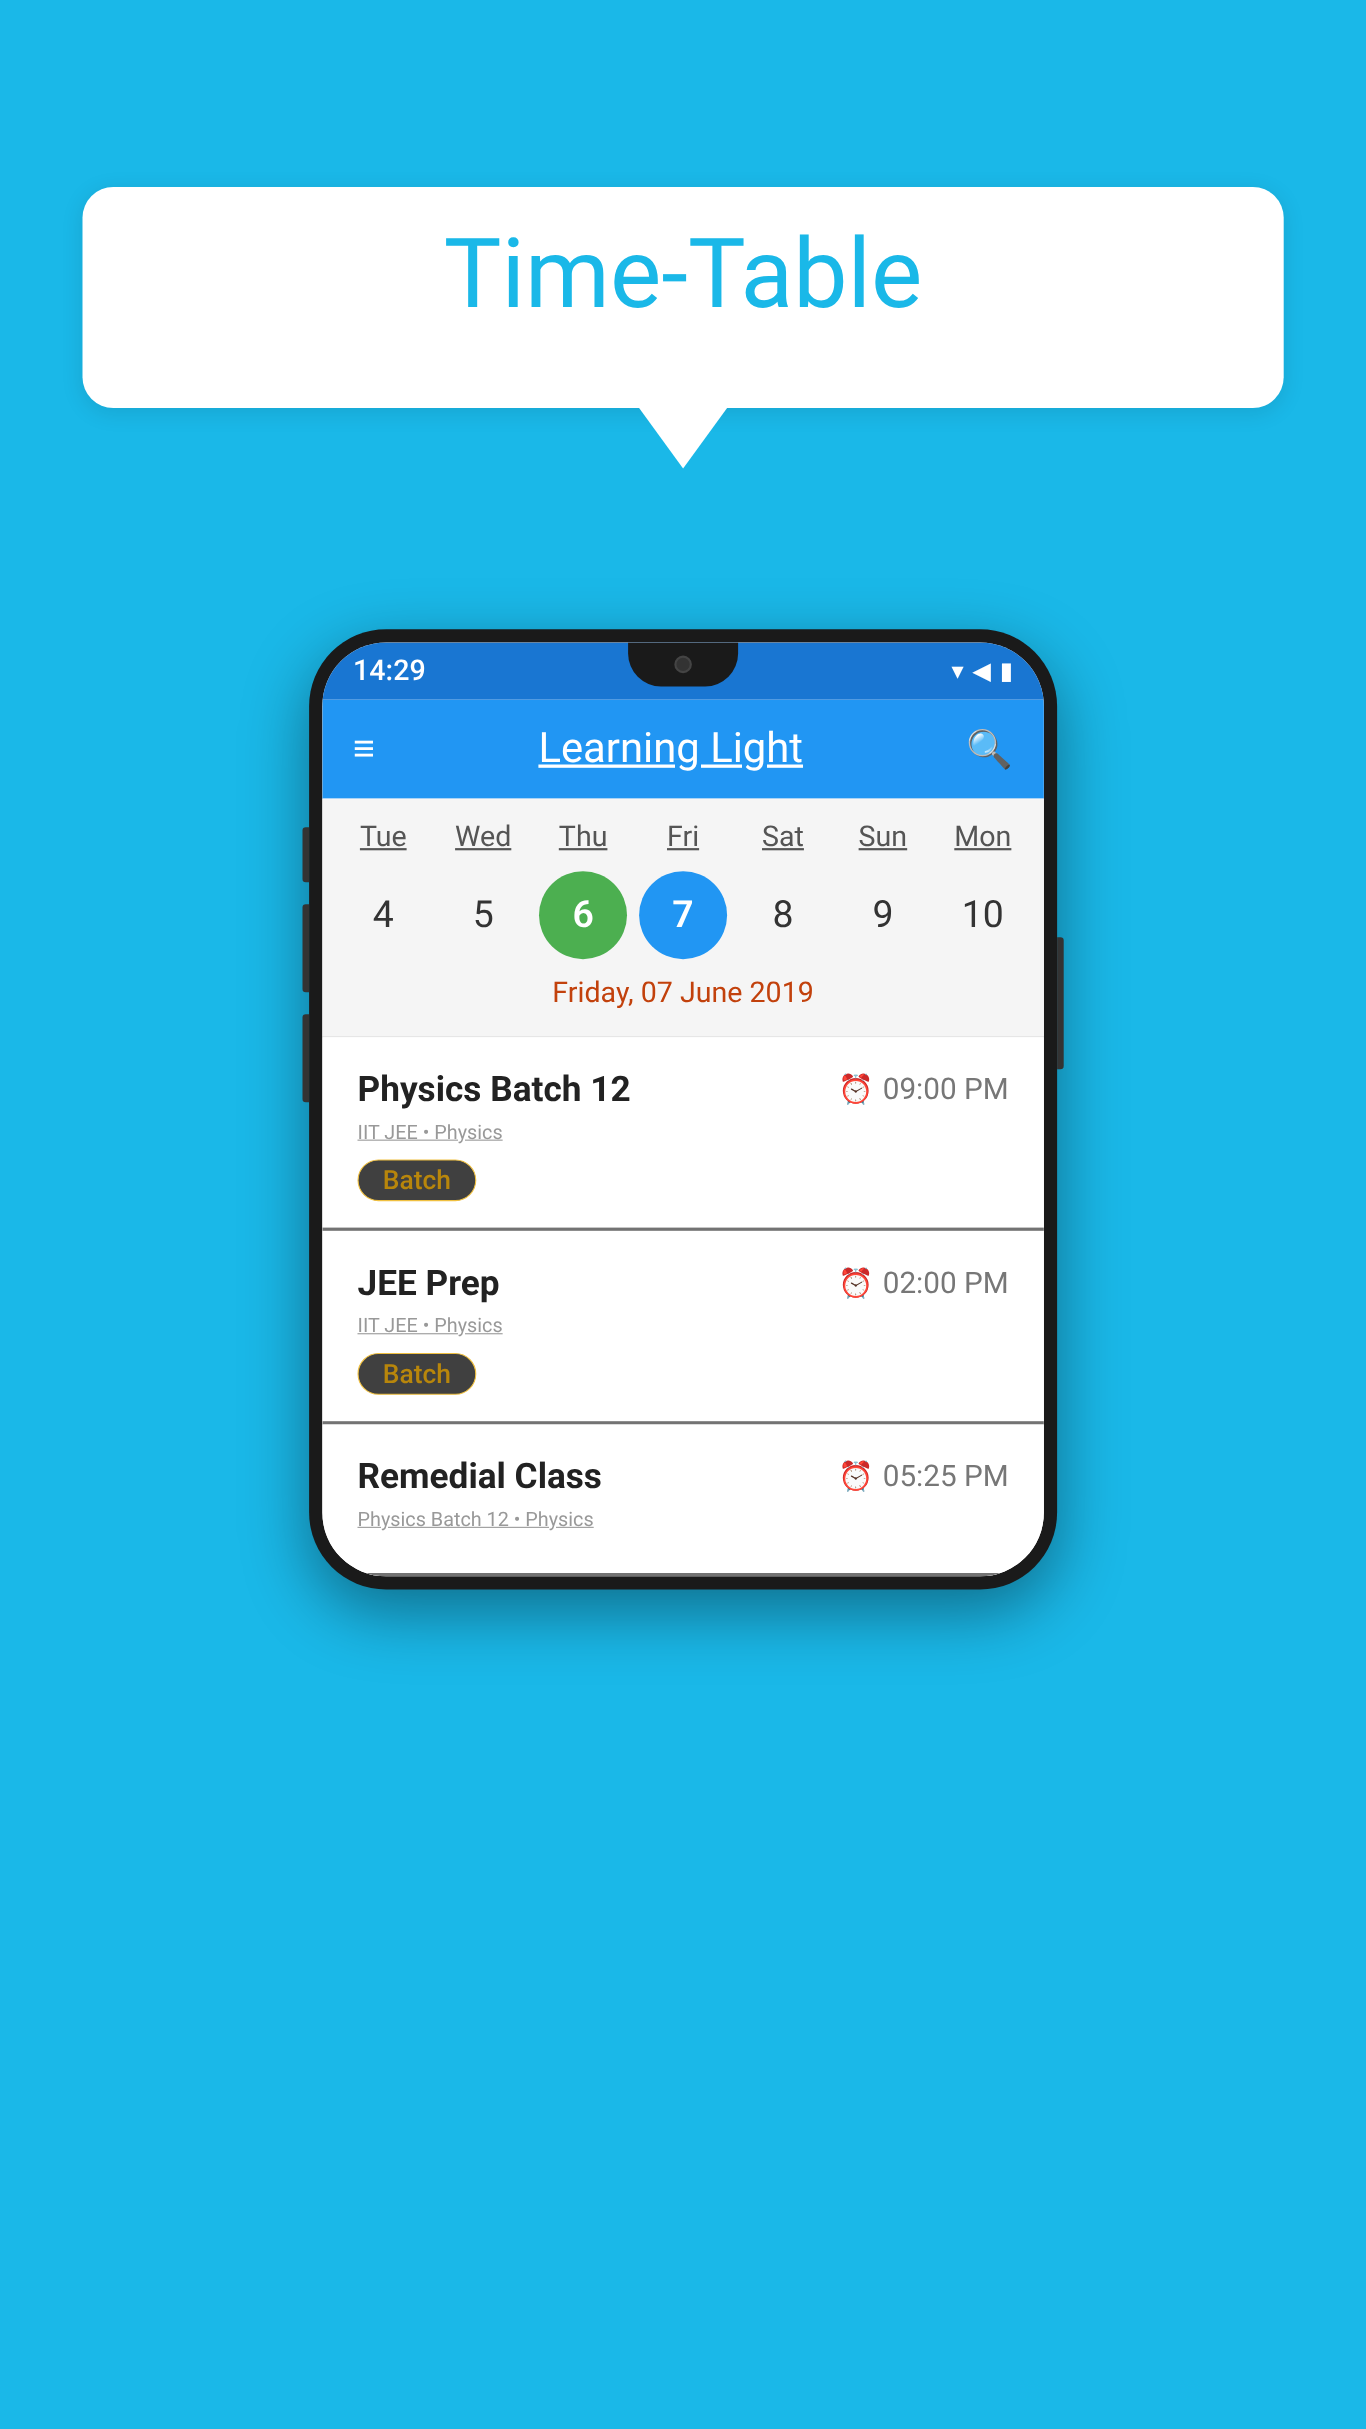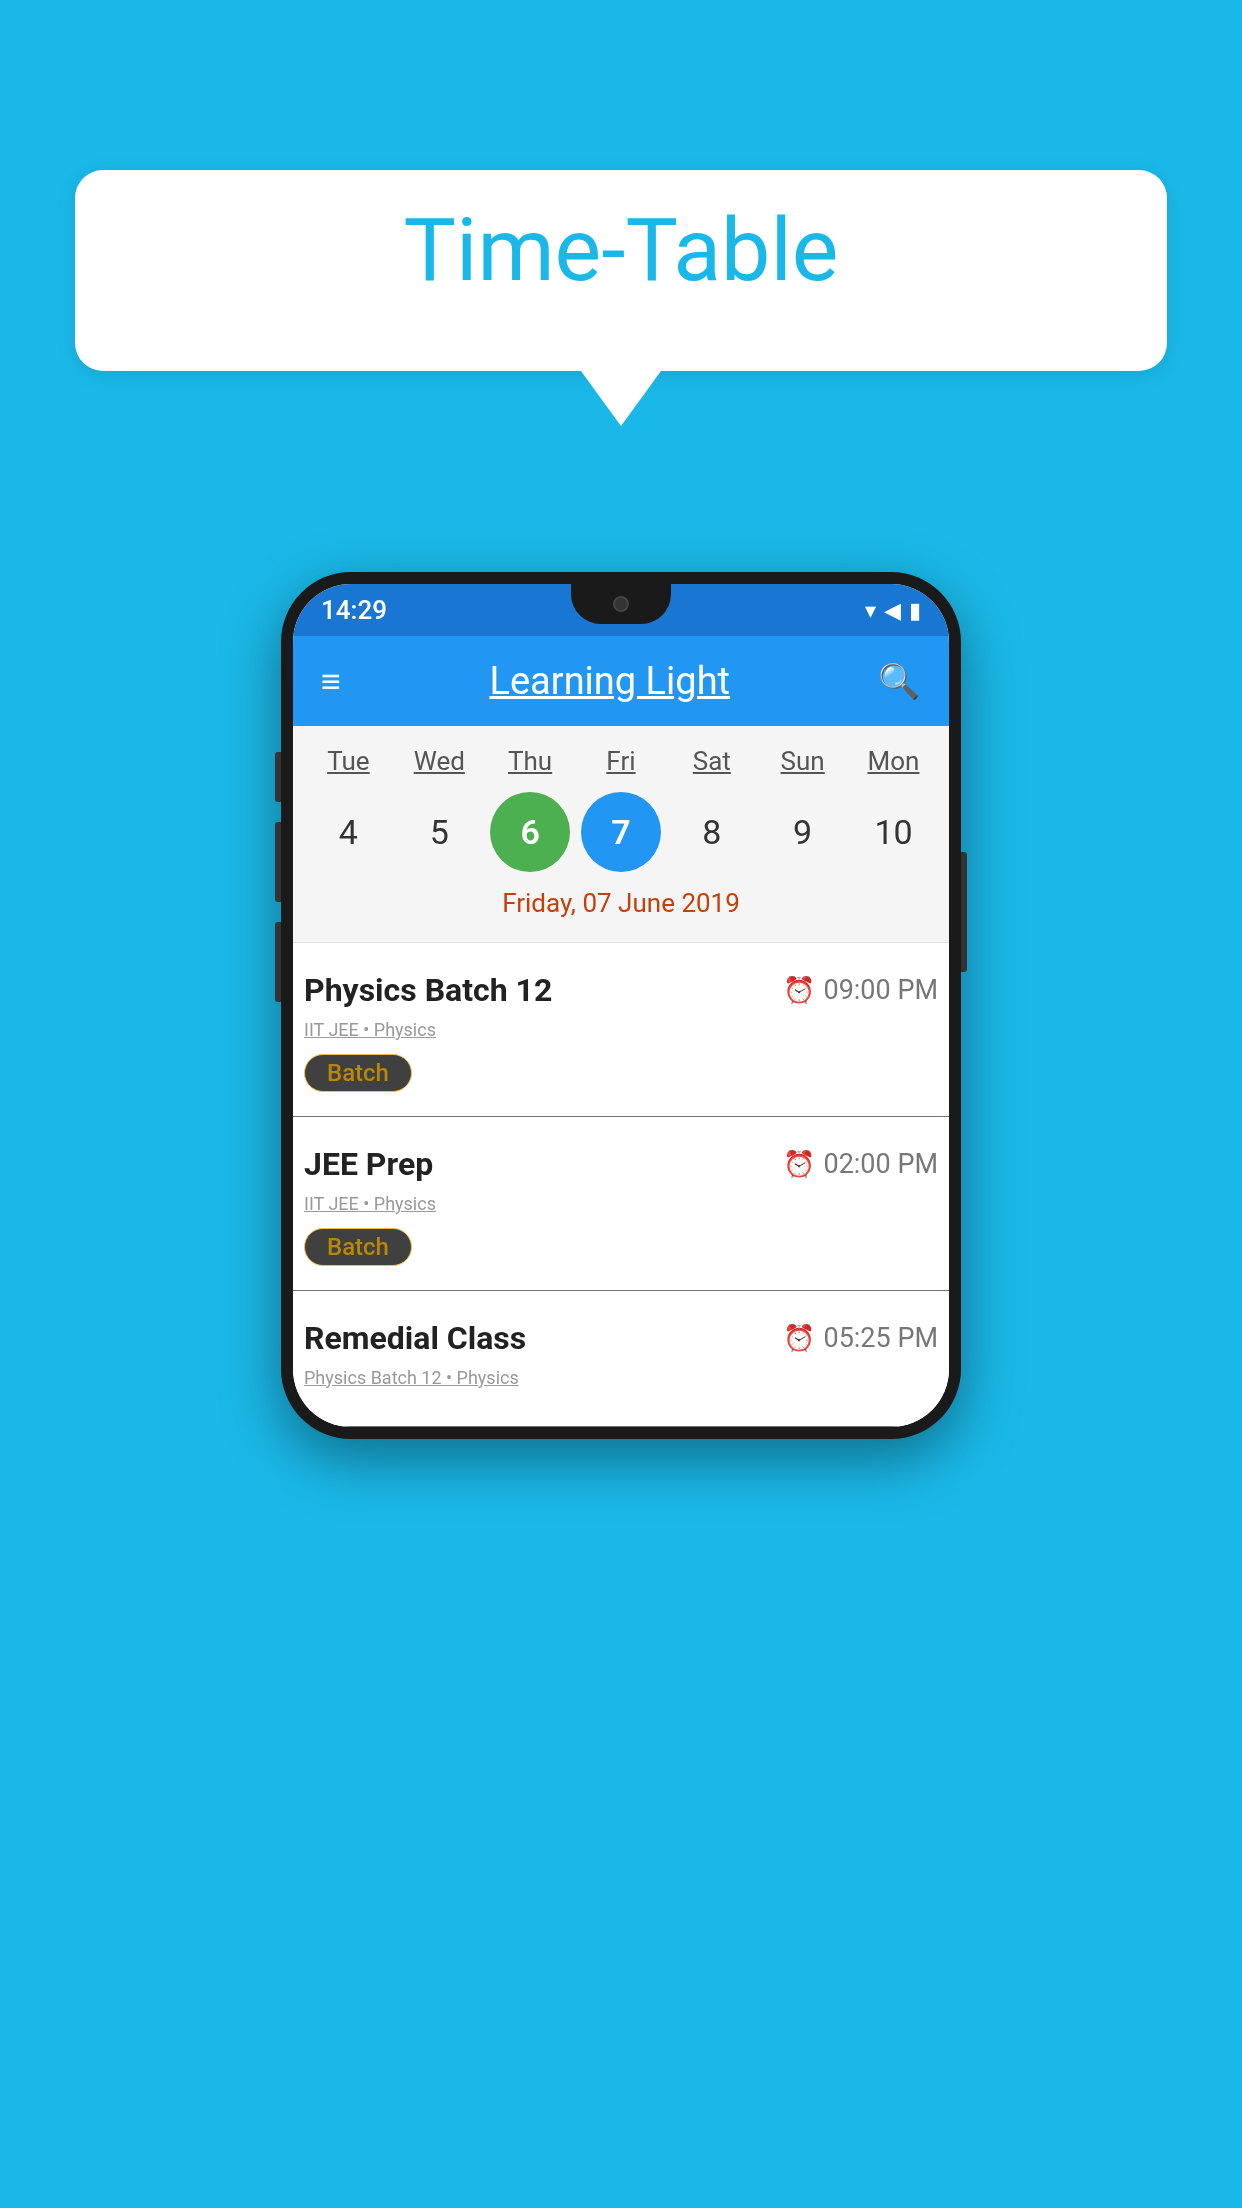--- a/index.html
+++ b/index.html
@@ -199,22 +199,22 @@
 
     
     .divider {
       height: 1px;
       background: #e0e0e0;
     }
 
     
     .class-item {
       background: white;
-      padding: 28px 11px 24px;
-      border-bottom: 1px solid #737373;
+      padding: 28px 32px 24px;
+      border-bottom: 3px solid #737373;
     }
     .class-item-header {
       display: flex;
       justify-content: space-between;
       align-items: center;
       margin-bottom: 10px;
     }
     .class-name {
       font-size: 32px;
       font-weight: 700;

